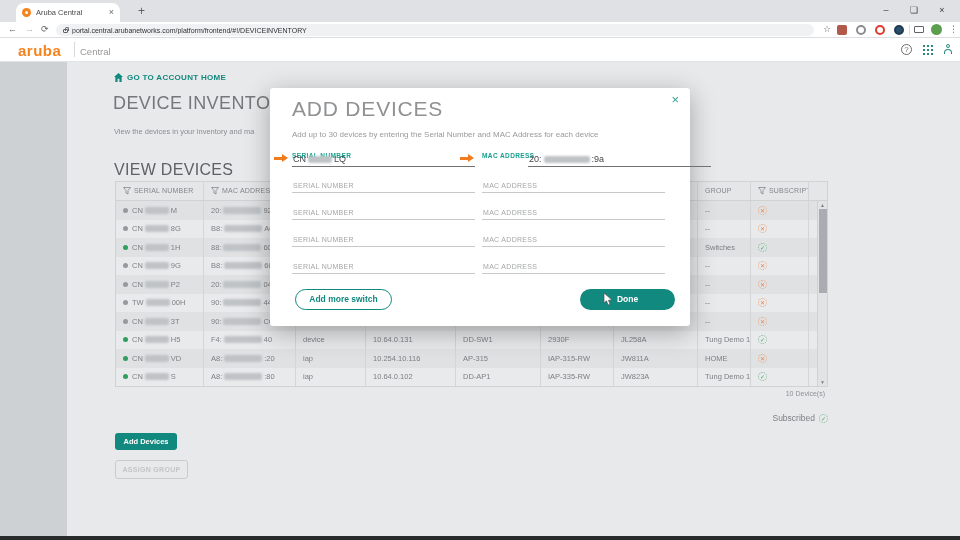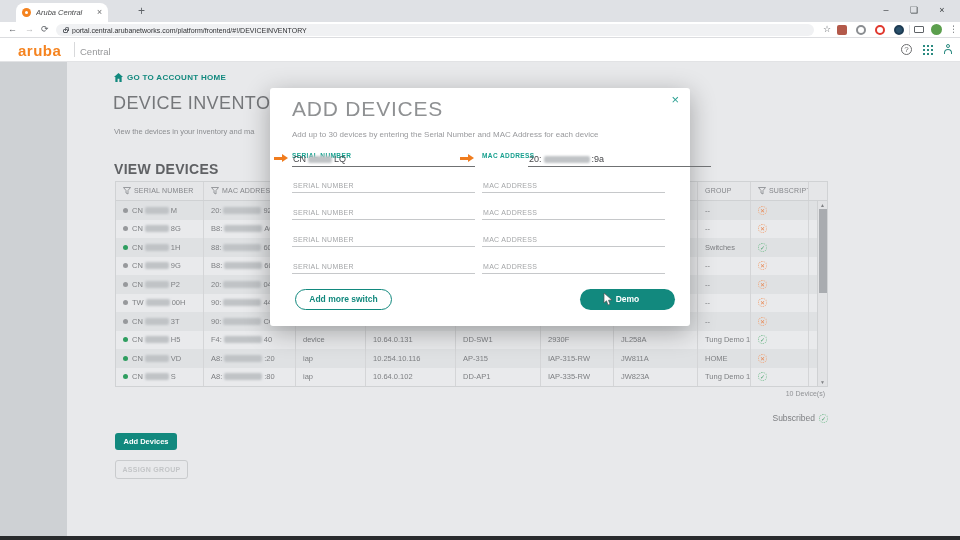--- a/index.html
+++ b/index.html
@@ -2,21 +2,21 @@
 <html><head>
 <meta charset="utf-8">
 <style>
   * { margin:0; padding:0; box-sizing:border-box; }
   html,body { width:960px; height:540px; }
   body { font-family:"Liberation Sans", sans-serif; background:#fff; overflow:hidden; }
   #screen { position:relative; width:960px; height:540px; background:#e8e9eb; }
 
   
   .tabstrip { position:absolute; left:0; top:0; width:960px; height:22px; background:#dfe1e5; }
-  .tab { position:absolute; left:16px; top:3px; width:92px; height:19px; background:#fff; border-radius:8px 8px 0 0; display:flex; align-items:center; padding:0 6px;font-style:italic; }
+  .tab { position:absolute; left:16px; top:3px; width:104px; height:19px; background:#fff; border-radius:8px 8px 0 0; display:flex; align-items:center; padding:0 6px; }
   .favicon { width:9px; height:9px; border-radius:50%; background:#f5831f; position:relative; flex:0 0 9px; }
   .favicon::after { content:""; position:absolute; left:3px; top:3px; width:3px; height:3px; border-radius:50%; background:#fff; }
   .tab-title { font-size:7.5px; color:#48494b; margin-left:5px; white-space:nowrap; overflow:hidden; flex:1; }
   .tab-close { font-size:9px; color:#6b6c6e; margin-left:4px; line-height:9px; }
   .newtab { position:absolute; left:138px; top:4px; font-size:12px; color:#5f6368; }
   .win-controls { position:absolute; right:4px; top:0; height:22px; display:flex; }
   .win-controls span { width:28px; text-align:center; font-size:9px; color:#3c4043; line-height:20px; }
 
   .toolbar { position:absolute; left:0; top:22px; width:960px; height:16px; background:#fff; border-bottom:1px solid #dcdde0; }
   .navico { position:absolute; top:24px; font-size:9px; color:#5f6368; line-height:11px; }
@@ -48,21 +48,21 @@
   .person-ico .bod { position:absolute; left:1px; top:5px; width:8px; height:5px; border:1px solid #2a8a80; border-bottom:none; border-radius:4px 4px 0 0; }
 
   
   .leftstrip { position:absolute; left:0; top:62px; width:67px; height:474px; background:#ced1d4; }
   .bottombar { position:absolute; left:0; top:536px; width:960px; height:4px; background:#292b2d; }
 
   .home-link { position:absolute; left:114px; top:73px; display:flex; align-items:center; color:#12897e; font-size:8px; font-weight:bold; letter-spacing:0.3px; }
   .home-link svg { margin-right:4px; }
   .page-title { position:absolute; left:113px; top:93px; font-size:18px; color:#75777a; letter-spacing:0.4px; }
   .page-sub { position:absolute; left:114px; top:127px; font-size:7.5px; color:#8b8d90; }
-  .section-title { position:absolute; left:114px; top:161px; font-size:14px; font-weight:bold; color:#5f6164; letter-spacing:0.3px; }
+  .section-title { position:absolute; left:114px; top:161px; font-size:16px; font-weight:normal; color:#5f6164; letter-spacing:0.3px; }
 
   
   .dev-table { position:absolute; left:115px; top:181px; width:713px; border:1px solid #d0d2d4; }
   .trow { display:grid; grid-template-columns:88px 92px 70px 90px 85px 73px 84px 53px 58px 8px; }
   .thead { height:19px; background:#e5e6e8; border-bottom:1px solid #cfd1d3; }
   .thead .cell { font-size:7px; color:#84868a; letter-spacing:0.2px; line-height:18px; }
   .cell { padding-left:7px; white-space:nowrap; overflow:hidden; border-right:1px solid #d4d5d7; display:flex; align-items:center; }
   .cell:last-child { border-right:none; padding-left:0; }
   .drow { height:18.5px; font-size:7.5px; color:#7d7f82; }
   .drow.odd { background:#dfe1e3; }
@@ -473,20 +473,20 @@
     <div class="m-input empty m-c1" style="top:90px;">SERIAL NUMBER</div>
     <div class="m-input empty m-c2" style="top:90px;">MAC ADDRESS</div>
     <div class="m-input empty m-c1" style="top:117px;">SERIAL NUMBER</div>
     <div class="m-input empty m-c2" style="top:117px;">MAC ADDRESS</div>
     <div class="m-input empty m-c1" style="top:144px;">SERIAL NUMBER</div>
     <div class="m-input empty m-c2" style="top:144px;">MAC ADDRESS</div>
     <div class="m-input empty m-c1" style="top:171px;">SERIAL NUMBER</div>
     <div class="m-input empty m-c2" style="top:171px;">MAC ADDRESS</div>
 
     <div class="btn-more">Add more switch</div>
-    <div class="btn-done">Demo</div>
+    <div class="btn-done">Done</div>
     <svg class="cursor-ico" width="11" height="13" viewBox="0 0 11 13">
       <path d="M1 0 L1 10 L3.5 7.8 L5 12 L7 11.2 L5.5 7.2 L9 7 Z" fill="#fff" stroke="#555" stroke-width="0.7"></path>
     </svg>
   </div>
 
   <div class="bottombar"></div>
 </div>
 
 </body></html>

